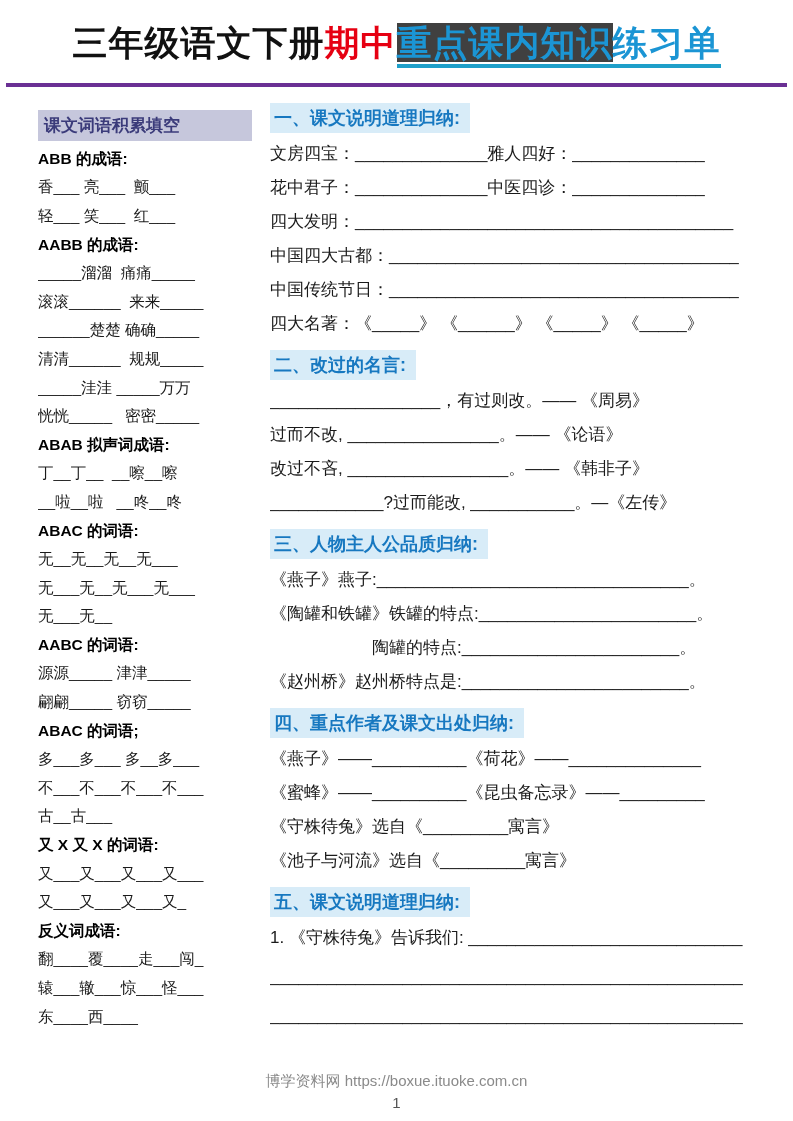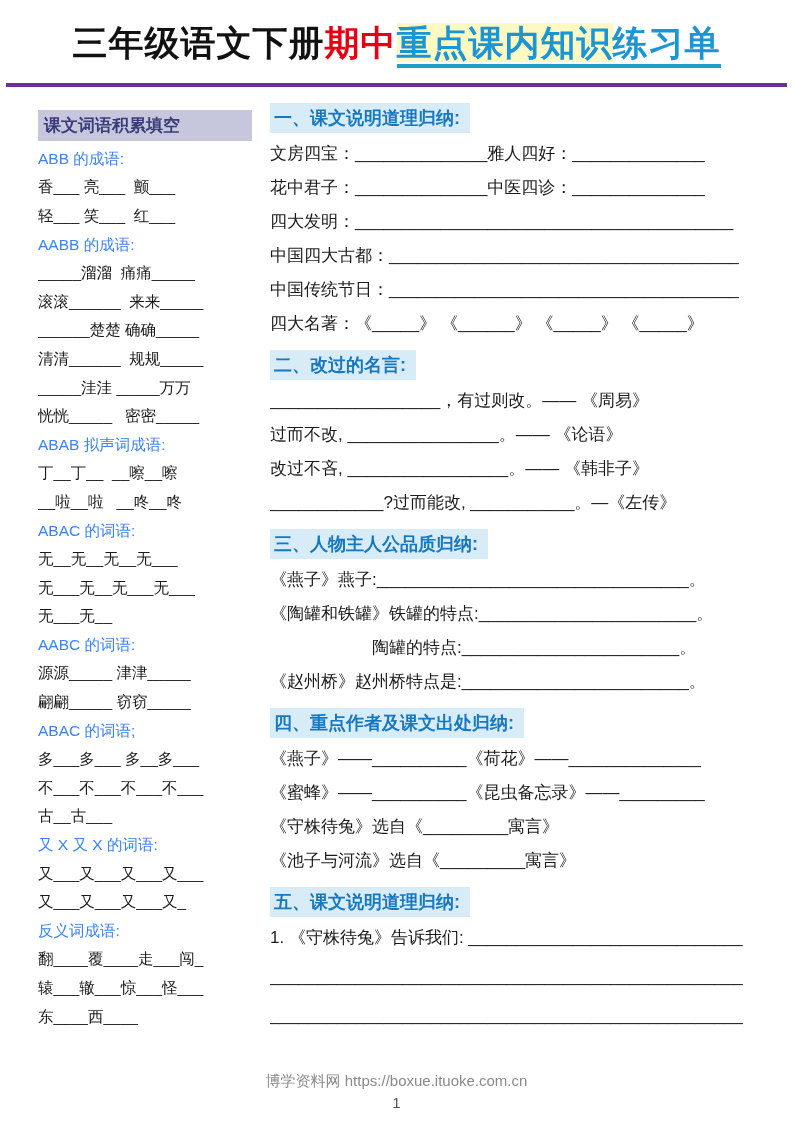--- a/index.html
+++ b/index.html
@@ -17,21 +17,21 @@
     padding-top:20px;
     font-size:35px;
     font-weight:bold;
     letter-spacing:1px;
     white-space:nowrap;
   }
   .t-black{color:#111111;}
   .t-red{color:#e60012;}
   .t-blue{color:#1b95d4;}
   .underline-wrap{border-bottom:4px solid #1e9fc9;padding-bottom:2px;}
-  .t-hl{background:#fef9c3;}
+  .t-hl{background:#404040;}
   .title-rule{
     height:4px;background:#6a3094;border:0;
     margin:16px 6px 0 6px;
   }
   
   .content{
     display:flex;
     align-items:center;
     margin:14px 20px 0 38px;
   }
@@ -41,22 +41,22 @@
   
   .left-header{
     background:#c6c7dc;
     color:#3b3b7a;
     font-weight:bold;
     font-size:17px;
     padding:4px 6px;
     margin-bottom:4px;
   }
   .g-head{
-    color:#3b82f6;
-    font-weight:normal;
+    color:#000000;
+    font-weight:bold;
     font-size:15.5px;
     line-height:28.6px;
     white-space:pre;
   }
   .g-line{
     font-size:15.5px;
     line-height:28.6px;
     white-space:pre;
     overflow:hidden;
   }

